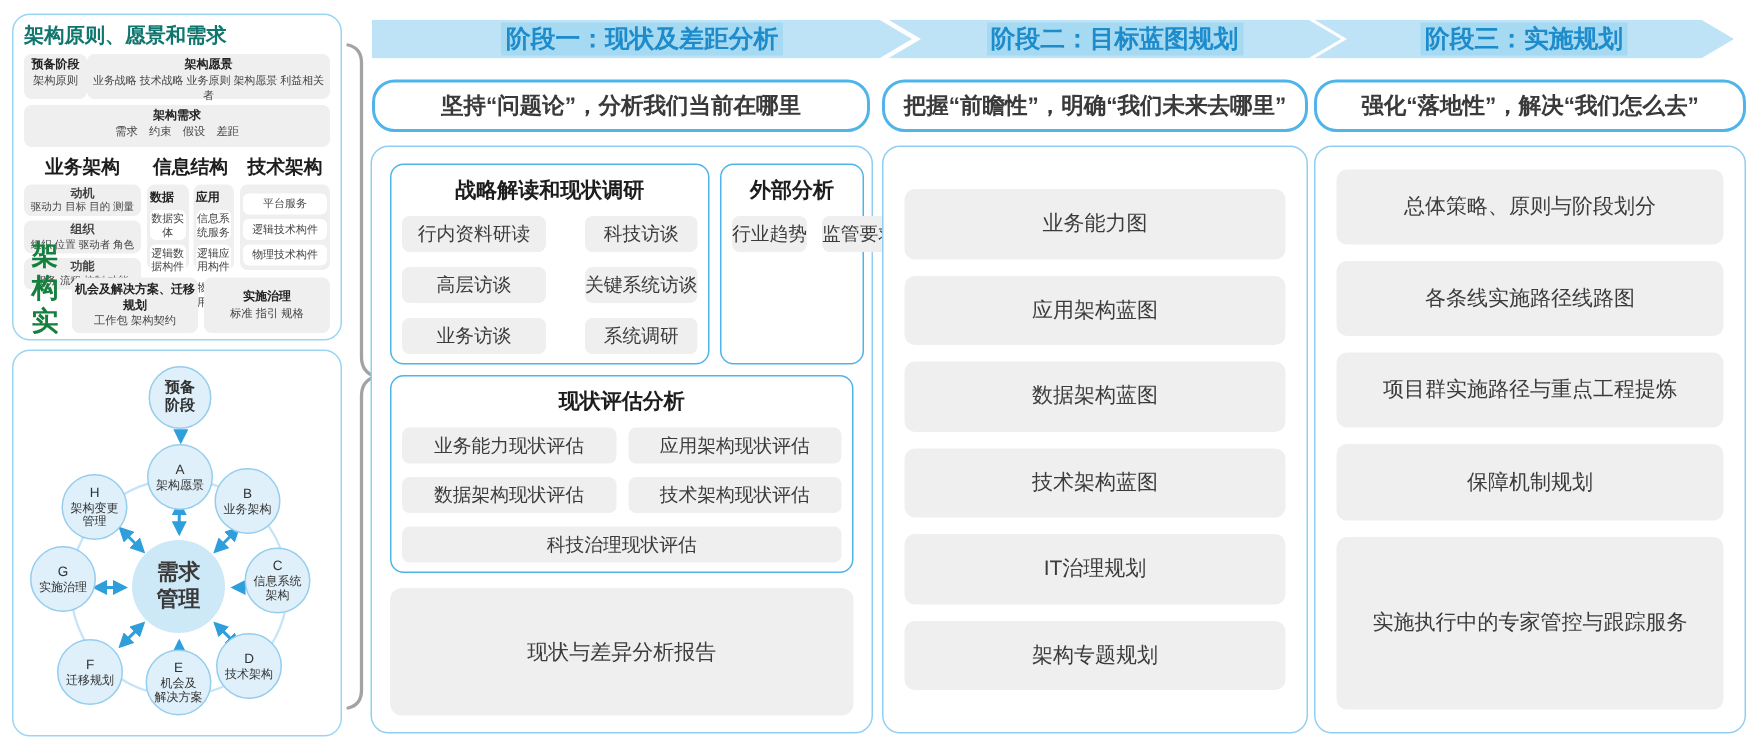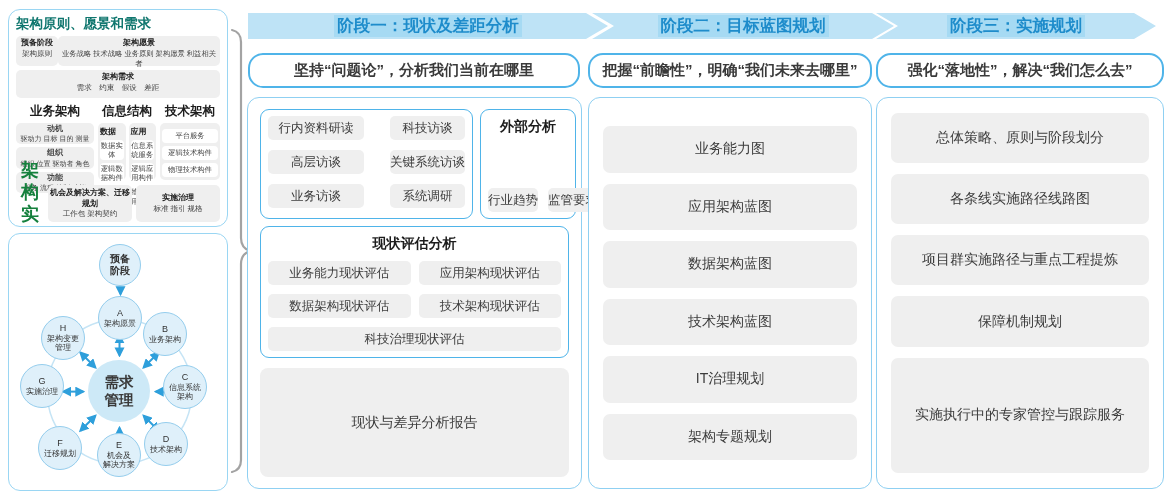--- a/index.html
+++ b/index.html
@@ -59,21 +59,21 @@
   .phase-panel{border:1.5px solid #8FD0F2;}
   .pp1{left:247px;top:97px;width:335px;height:392px;padding:11px 12px;display:flex;flex-direction:column;}
   .pp2{left:588px;top:97px;width:284px;height:392px;padding:28px 14px;display:flex;flex-direction:column;gap:11px;}
   .pp3{left:876px;top:97px;width:288px;height:392px;padding:15px 14px;display:flex;flex-direction:column;gap:11px;}
   .bbox{border:1.5px solid #4FB4E9;border-radius:9px;padding:6px 7px;background:#fff;box-sizing:border-box;}
   .bbox-title{font-weight:bold;font-size:14px;text-align:center;color:#1d1d1d;margin:2px 0 8px;white-space:nowrap;}
   .p1-top{display:flex;gap:7px;}
   .strategy{flex:1;}
   .s-grid{display:grid;grid-template-columns:96px 1fr;gap:10px 26px;}
   .gitem{background:#EFEFEF;border-radius:5px;height:24px;display:flex;align-items:center;justify-content:center;font-size:12.5px;color:#3C3C3C;white-space:nowrap;}
-  .external{width:96px;flex:none;display:flex;flex-direction:column;gap:44px;}
+  .external{width:96px;flex:none;display:flex;flex-direction:column;}
   .e-stack{display:flex;flex-direction:row;gap:10px;}
   .assessment{margin-top:7px;}
   .a-grid{display:grid;grid-template-columns:1fr 1fr;gap:9px 8px;}
   .a-full{margin-top:9px;}
   .report{margin-top:10px;flex:1;background:#EFEFEF;border-radius:8px;display:flex;align-items:center;justify-content:center;font-size:14px;color:#3C3C3C;}
   .p-item{flex:1;background:#EFEFEF;border-radius:7px;display:flex;align-items:center;justify-content:center;font-size:14px;color:#3C3C3C;text-align:center;padding:0 6px;}
   .p-item.tall{flex:2.3;}
 </style>
 </head>
 <body>
@@ -233,20 +233,21 @@
   <span>阶段三：实施规划</span>
 </div>
 
 <div class="phase-sub ps1">坚持“问题论”，分析我们当前在哪里</div>
 <div class="phase-sub ps2">把握“前瞻性”，明确“我们未来去哪里”</div>
 <div class="phase-sub ps3">强化“落地性”，解决“我们怎么去”</div>
 
 <div class="panel phase-panel pp1">
   <div class="p1-top">
     <div class="bbox strategy">
+      <div class="bbox-title">战略解读和现状调研</div>
       <div class="s-grid">
         <div class="gitem">行内资料研读</div>
         <div class="gitem">科技访谈</div>
         <div class="gitem">高层访谈</div>
         <div class="gitem">关键系统访谈</div>
         <div class="gitem">业务访谈</div>
         <div class="gitem">系统调研</div>
       </div>
     </div>
     <div class="bbox external">

